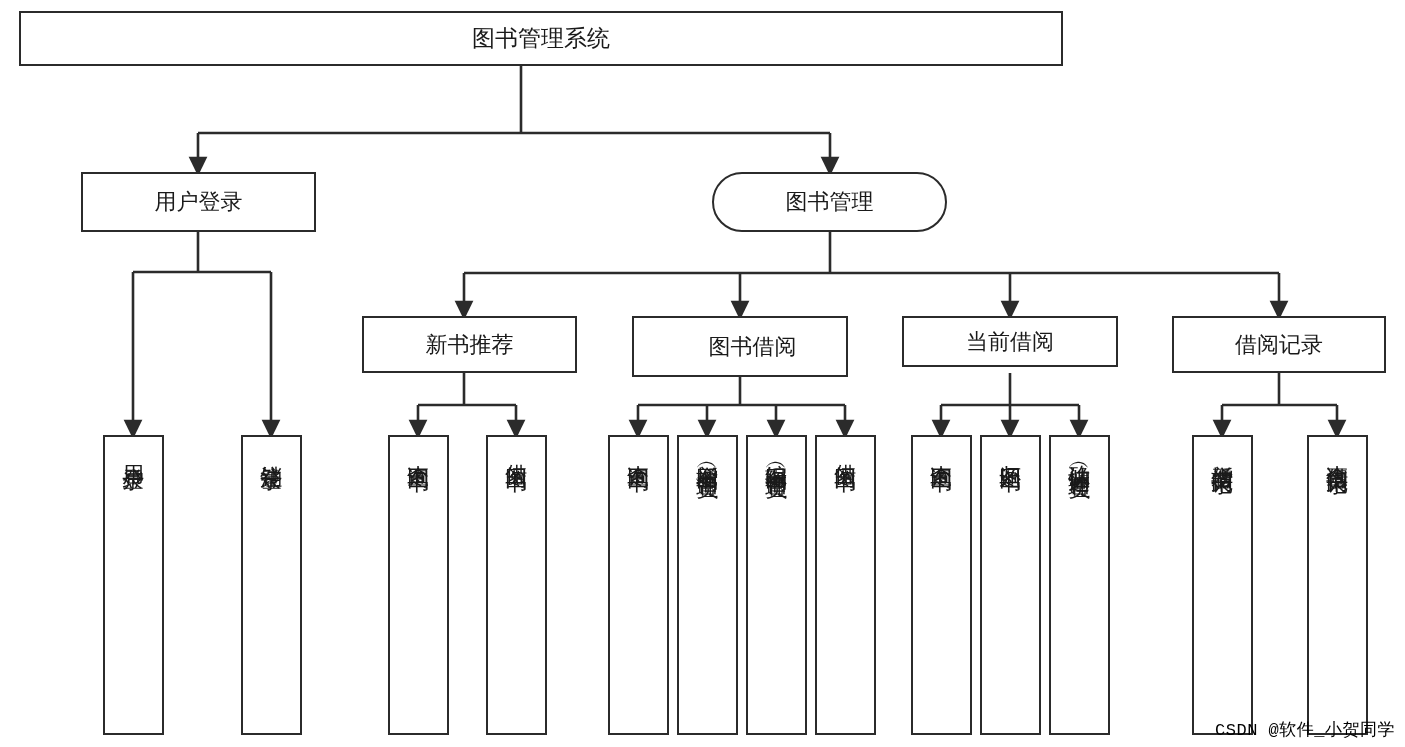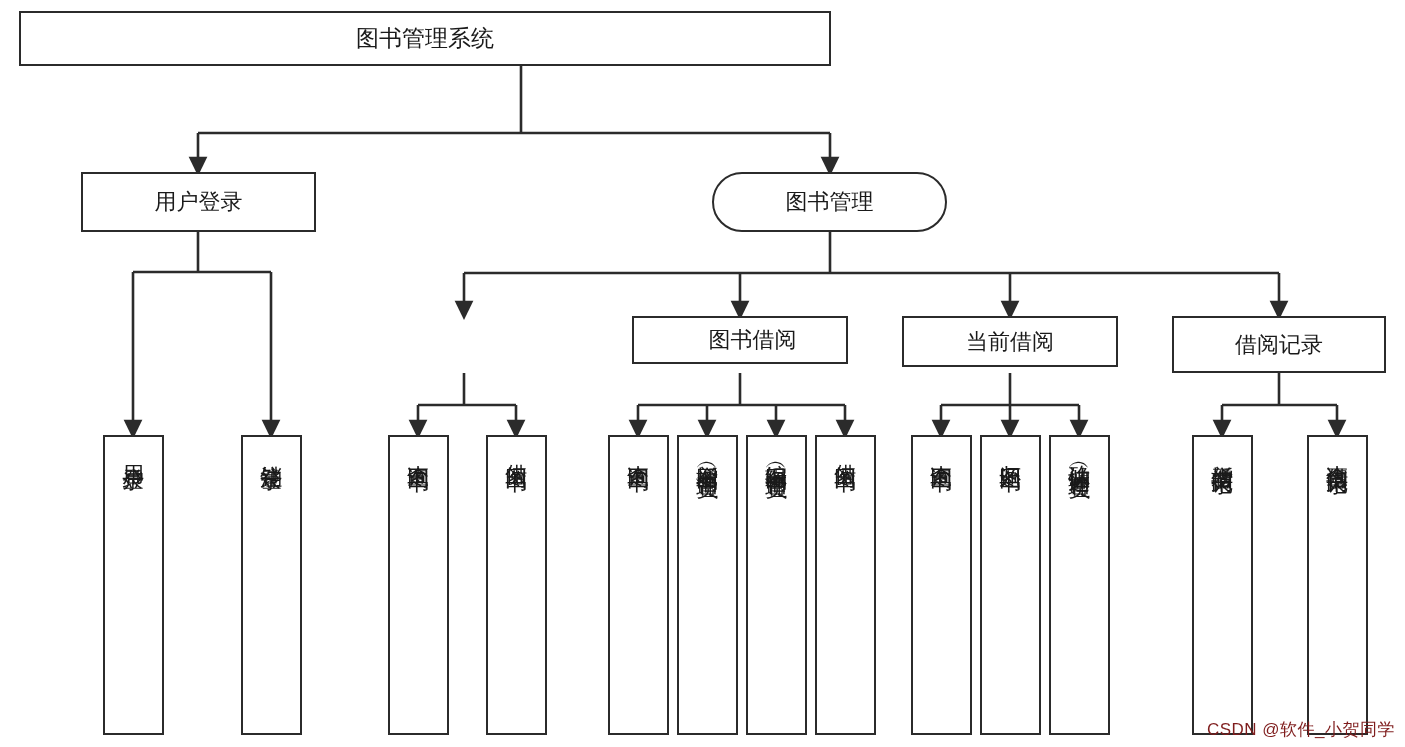--- a/index.html
+++ b/index.html
@@ -55,22 +55,22 @@
     letter-spacing: 2px;
     white-space: normal;
     max-height: 282px;
     display: block;
   }
   #watermark {
     position: absolute;
     right: 10px;
     bottom: 6px;
     font-size: 17px;
-    color: #7f1d1d;
-    font-family: Liberation Sans, sans-serif;
+    color: #000000;
+    font-family: Liberation Mono, monospace;
     letter-spacing: 0.5px;
     z-index: 6;
     white-space: nowrap;
   }
 </style>
 </head>
 <body>
 
 <div id="canvas">
 
@@ -120,32 +120,35 @@
       <path d="M1010,405 L1010,429" marker-end="url(#arrow)"></path>
       <path d="M1079,405 L1079,429" marker-end="url(#arrow)"></path>
 
       <path d="M1279,373 L1279,405"></path>
       <path d="M1222,405 L1337,405"></path>
       <path d="M1222,405 L1222,429" marker-end="url(#arrow)"></path>
       <path d="M1337,405 L1337,429" marker-end="url(#arrow)"></path>
     </g>
   </svg>
 
-  <div class="node node-root" style="left:19px; top:11px; width:812px; height:55px;">
+  <div class="node node-root" style="left:19px; top:11px; width:1044px; height:55px;">
     <span class="label">图书管理系统</span>
   </div>
 
   <div class="node node-l2" style="left:81px; top:172px; width:235px; height:60px;">
     <span class="label">用户登录</span>
   </div>
   <div class="node node-l2" style="left:712px; top:172px; width:235px; height:60px;border-radius:30px;">
     <span class="label">图书管理</span>
   </div>
 
-  <div class="node node-l3" style="left:632px; top:316px; width:216px; height:48px;padding-left:25px;">
+  <div class="node node-l3" style="left:362px; top:316px; width:215px; height:57px;">
+    <span class="label">新书推荐</span>
+  </div>
+  <div class="node node-l3" style="left:632px; top:316px; width:216px; height:61px;padding-left:25px;">
     <span class="label">图书借阅</span>
   </div>
   <div class="node node-l3" style="left:902px; top:316px; width:216px; height:51px;">
     <span class="label">当前借阅</span>
   </div>
   <div class="node node-l3" style="left:1172px; top:316px; width:214px; height:57px;">
     <span class="label">借阅记录</span>
   </div>
 
   <div class="node node-leaf" style="left:103px; top:435px; width:61px; height:300px;">

